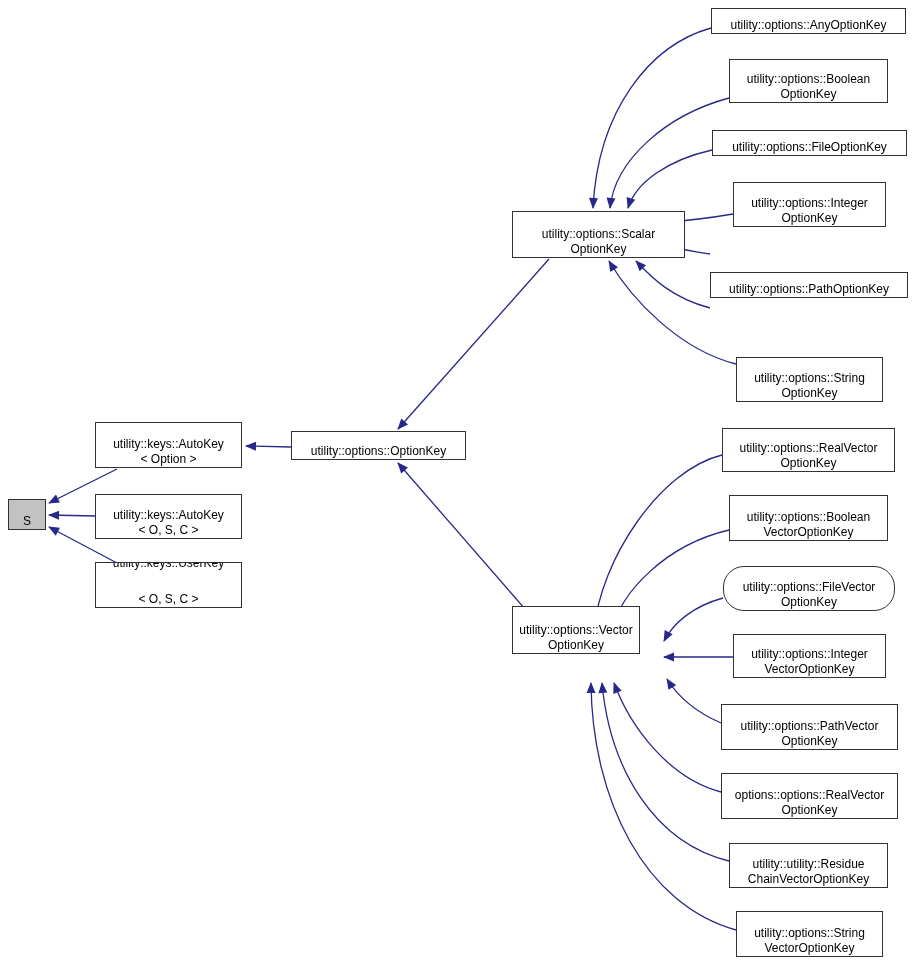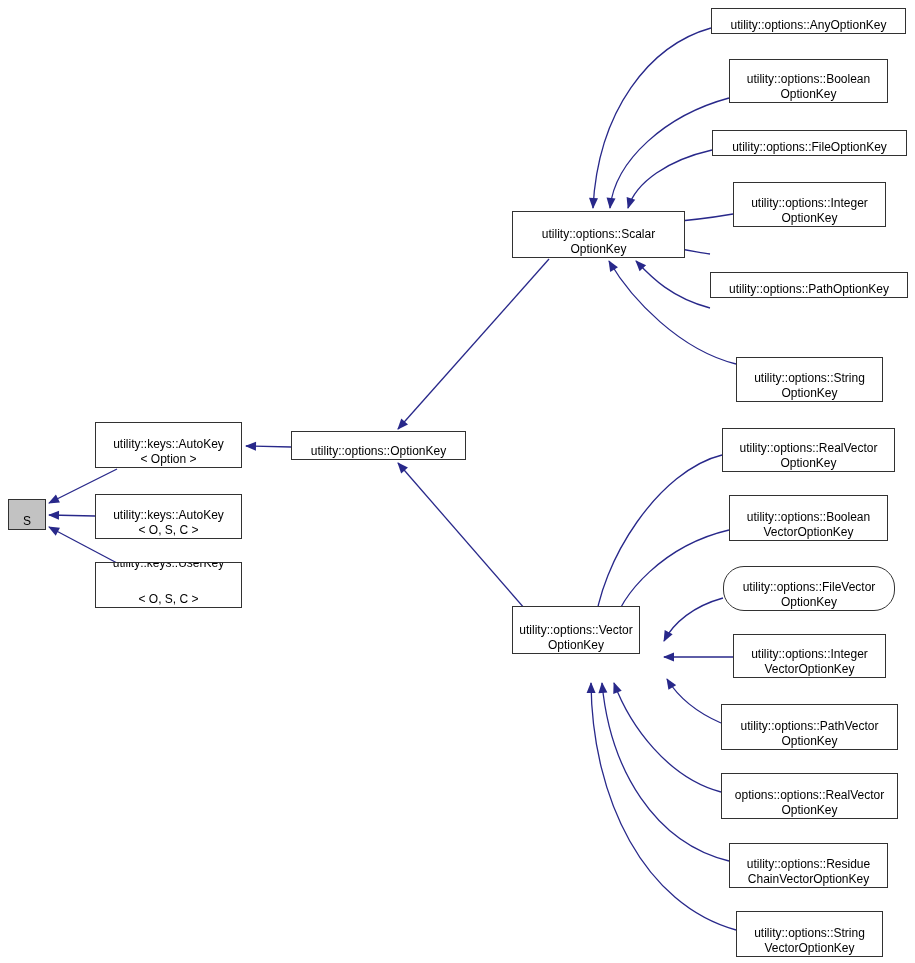--- a/index.html
+++ b/index.html
@@ -145,20 +145,20 @@
     </div>
     <div class="node" style="left: 721px; top: 704px; width: 177px; height: 46px;">
       <span>utility::options::PathVector</span>
       <span>OptionKey</span>
     </div>
     <div class="node" style="left: 721px; top: 773px; width: 177px; height: 46px;">
       <span>options::options::RealVector</span>
       <span>OptionKey</span>
     </div>
     <div class="node" style="left: 729px; top: 843px; width: 159px; height: 45px;">
-      <span>utility::options::Residue</span>
+      <span>utility::utility::Residue</span>
       <span>ChainVectorOptionKey</span>
     </div>
     <div class="node" style="left: 736px; top: 911px; width: 147px; height: 46px;">
       <span>utility::options::String</span>
       <span>VectorOptionKey</span>
     </div>
   </div>
 
 </body></html>

